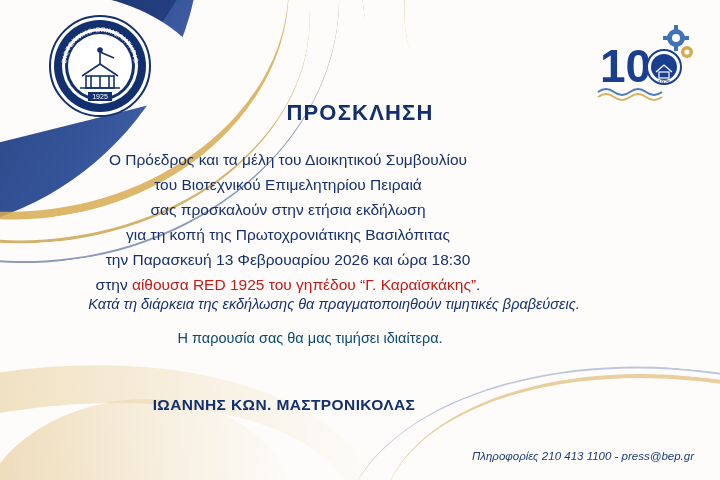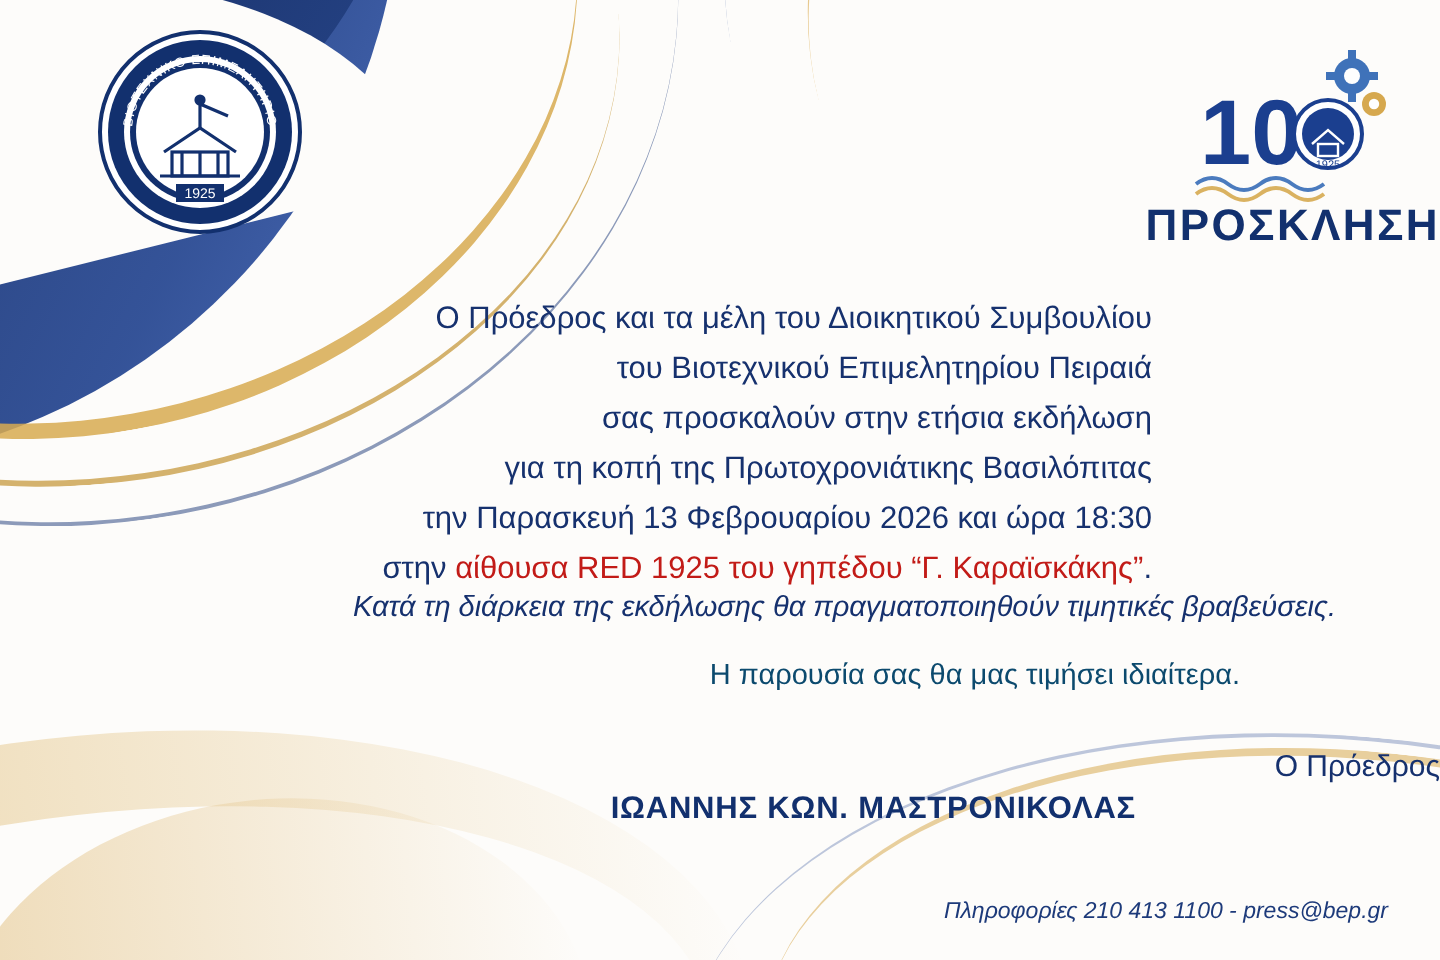--- a/index.html
+++ b/index.html
@@ -230,21 +230,21 @@
     height: 80px;
   }
 
   
   .content {
     position: absolute;
     left: 0;
     top: 0;
     width: 720px;
     height: 480px;
-    text-align: right;
+    text-align: center;
   }
 
   #invitation-title {
     position: absolute;
     top: 100px;
     left: 0;
     width: 720px;
     font-size: 22px;
     font-weight: bold;
     letter-spacing: 1.2px;
@@ -423,19 +423,18 @@
       <div class="line">του Βιοτεχνικού Επιμελητηρίου Πειραιά</div>
       <div class="line">σας προσκαλούν στην ετήσια εκδήλωση</div>
       <div class="line">για τη κοπή της Πρωτοχρονιάτικης Βασιλόπιτας</div>
       <div class="line bold">την Παρασκευή 13 Φεβρουαρίου 2026 και ώρα 18:30</div>
       <div class="line venue"><span>στην </span><span class="red">αίθουσα RED 1925 του γηπέδου “Γ. Καραϊσκάκης”</span><span>.</span></div>
     </div>
 
     <div id="remark-line">Κατά τη διάρκεια της εκδήλωσης θα πραγματοποιηθούν τιμητικές βραβεύσεις.</div>
     <div id="presence-line">Η παρουσία σας θα μας τιμήσει ιδιαίτερα.</div>
 
-    <div id="signature-role">Ο Πρόεδρος</div>
     <div id="signature-name">ΙΩΑΝΝΗΣ ΚΩΝ. ΜΑΣΤΡΟΝΙΚΟΛΑΣ</div>
 
     <div id="footer-contact">Πληροφορίες 210 413 1100 - press@bep.gr</div>
   </div>
 
 </div>
 
 </body></html>

